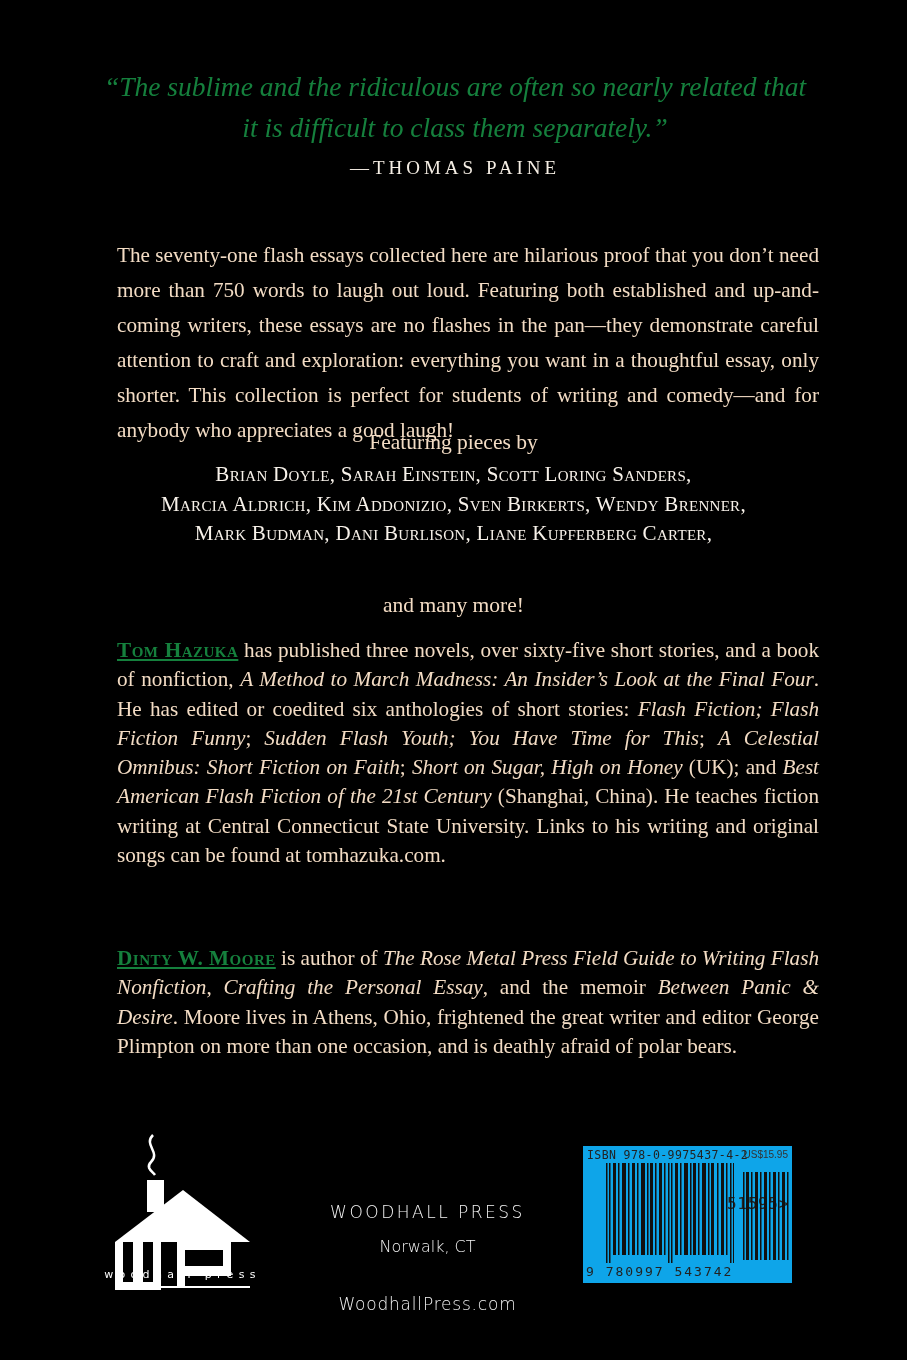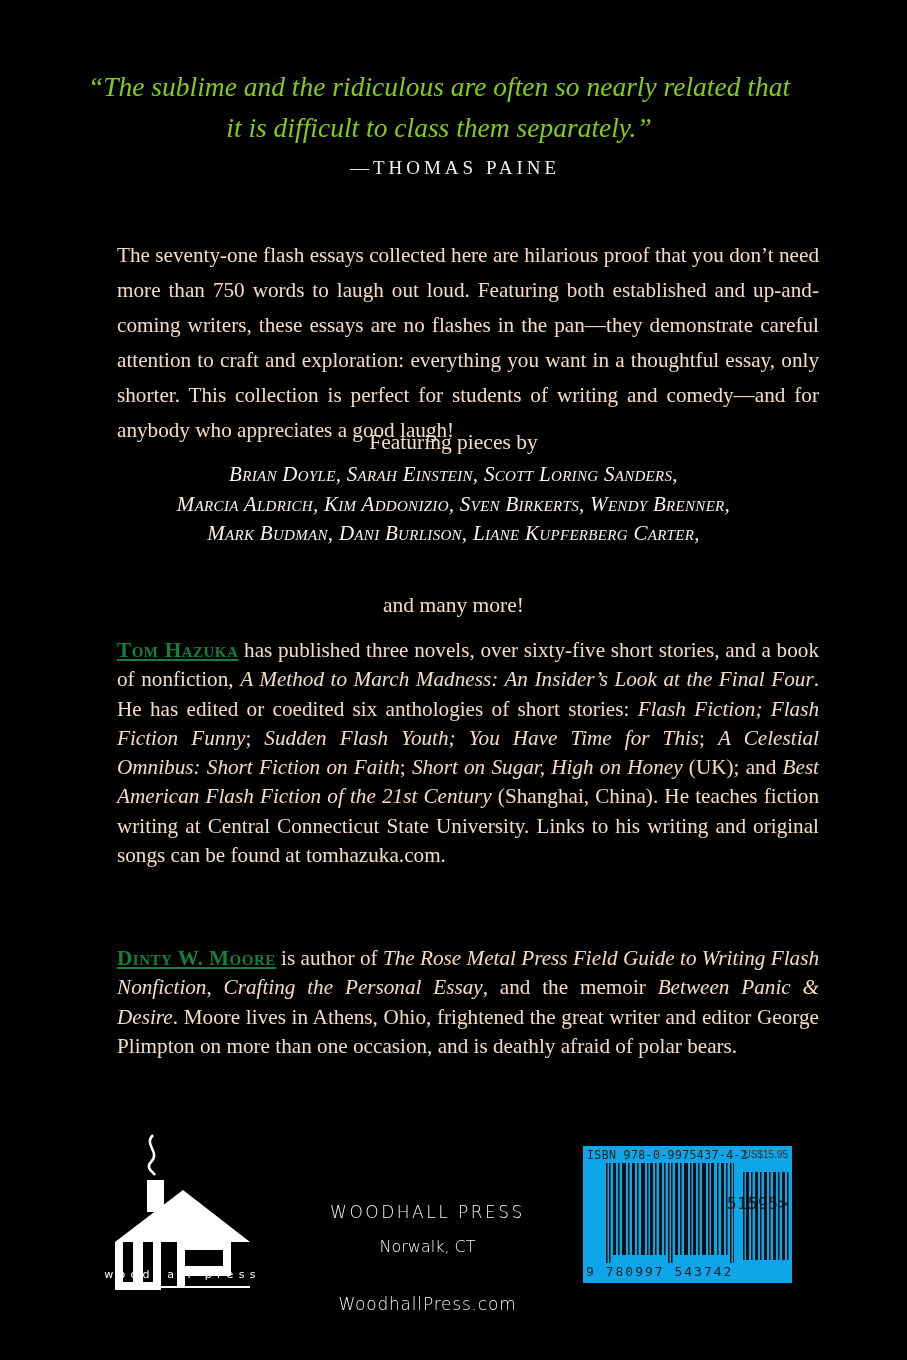--- a/index.html
+++ b/index.html
@@ -2,38 +2,38 @@
 <html><head>
 <meta charset="utf-8">
 <style>
   html, body { margin: 0; padding: 0; }
   body {
     width: 907px; height: 1360px; background: #000; overflow: hidden;
     font-family: "Liberation Serif", "DejaVu Serif", serif;
     color: #f1e2cf; position: relative;
   }
   .quote {
-    position: absolute; left: 84px; top: 66px; width: 710px;
-    text-align: center; font-style: italic; font-size: 27.5px; line-height: 41px; color: #84cc16;
+    position: absolute; left: 100px; top: 66px; width: 710px;
+    text-align: center; font-style: italic; font-size: 27.5px; line-height: 41px; color: #15803d;
   }
   .attrib {
     position: absolute; left: 100px; top: 157px; width: 710px; text-align: center;
     font-size: 19px; letter-spacing: 4px; color: #f5eee4;
   }
   .blurb {
     position: absolute; left: 117px; top: 238px; width: 702px;
     font-size: 21.2px; line-height: 35px; text-align: justify; color: #f3dcc4;
   }
   .feat-head {
     position: absolute; left: 100px; top: 430px; width: 707px; text-align: center;
     font-size: 21.5px; color: #f3dcc4;
   }
   .feat-names {
     position: absolute; left: 100px; top: 460px; width: 707px; text-align: center;
-    font-size: 21px; line-height: 29.6px; font-variant: small-caps; color: #f8f2ea; letter-spacing: 0.3px; font-style: italic;
+    font-size: 21px; line-height: 29.6px; font-variant: small-caps; color: #f8f2ea; letter-spacing: 0.3px;
   }
   .feat-more {
     position: absolute; left: 100px; top: 593px; width: 707px; text-align: center;
     font-size: 21.5px; color: #f3dcc4;
   }
   .bio {
     position: absolute; left: 117px; width: 702px; font-size: 21.2px; line-height: 29.3px;
     text-align: justify; color: #f3dcc4;
   }
   .bio1 { top: 636px; }

